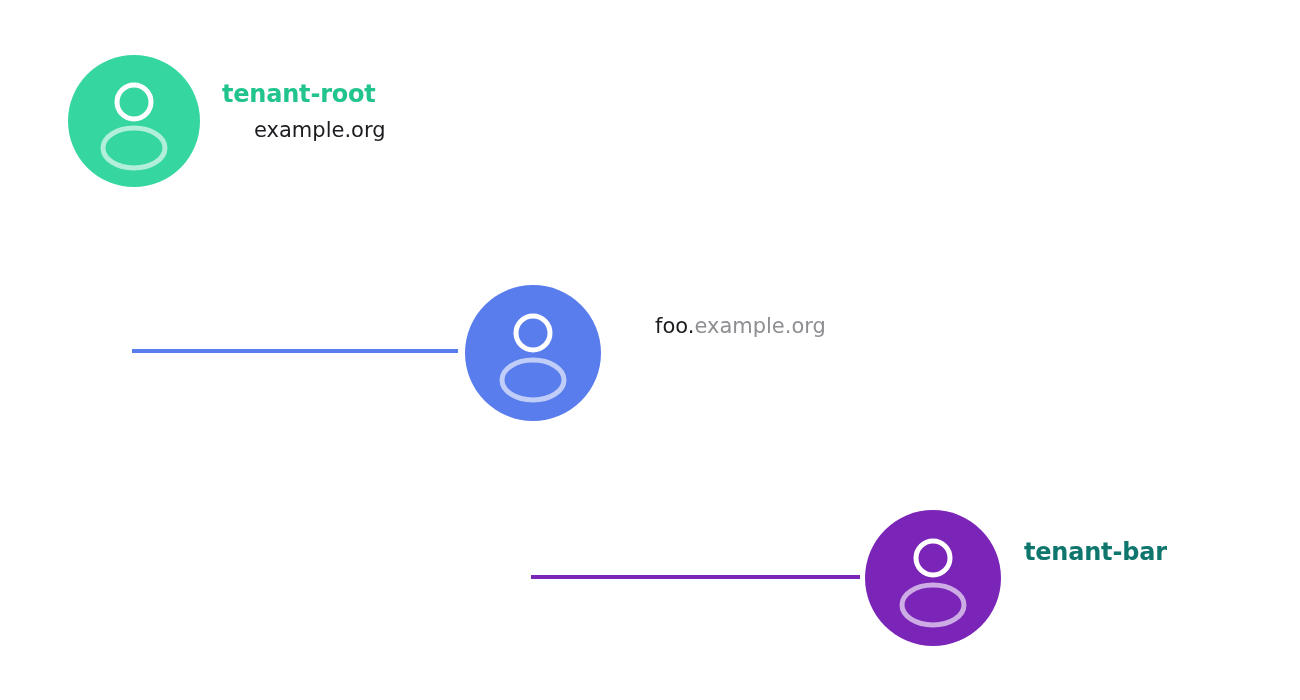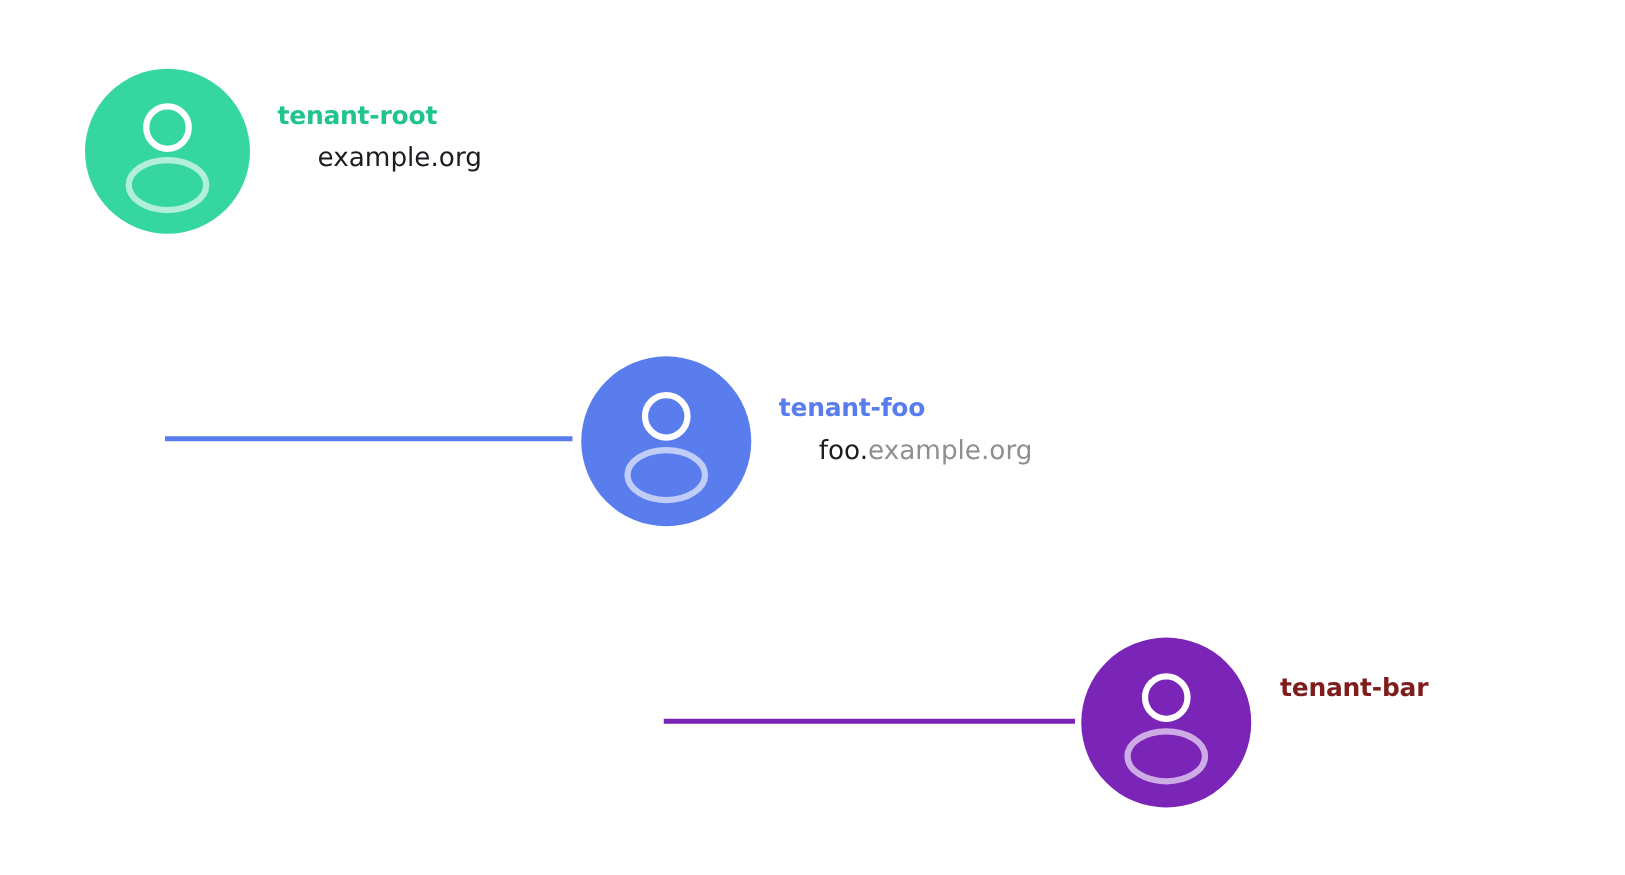--- a/index.html
+++ b/index.html
@@ -35,21 +35,21 @@
     display: block;
   }
   .node-avatar svg {
     display: block;
   }
   .node-text {
     position: absolute;
     white-space: nowrap;
   }
   .node-title {
-    font-size: 20px;
+    font-size: 24px;
     font-weight: 700;
     letter-spacing: -0.2px;
     line-height: 1;
     margin: 0 0 14px 0;
   }
   .node-domain {
     font-size: 21px;
     font-weight: 400;
     line-height: 1;
     color: #8e8e93;
@@ -107,32 +107,31 @@
   </div>
 
   <div class="node" style="left:0; top:0;">
     <div class="node-avatar" style="left:465px; top:285px; width:136px; height:136px; background:#5a7ded;">
       <svg width="136" height="136" viewBox="0 0 136 136">
         <circle cx="68" cy="48" r="17" fill="none" stroke="#ffffff" stroke-width="5"></circle>
         <ellipse cx="68" cy="95" rx="31" ry="20" fill="none" stroke="#ffffff" stroke-opacity="0.62" stroke-width="5"></ellipse>
       </svg>
     </div>
     <div class="node-text" style="left:623px; top:316px;">
-      <div class="node-title" style="color:#5a7ded;">tenant-foo</div>
       <div class="node-domain">
         <span class="domain-prefix">foo.</span><span class="domain-suffix">example.org</span>
       </div>
     </div>
   </div>
 
   <div class="node" style="left:0; top:0;">
     <div class="node-avatar" style="left:865px; top:510px; width:136px; height:136px; background:#7b24b8;">
       <svg width="136" height="136" viewBox="0 0 136 136">
         <circle cx="68" cy="48" r="17" fill="none" stroke="#ffffff" stroke-width="5"></circle>
         <ellipse cx="68" cy="95" rx="31" ry="20" fill="none" stroke="#ffffff" stroke-opacity="0.62" stroke-width="5"></ellipse>
       </svg>
     </div>
     <div class="node-text" style="left:1024px; top:540px;">
-      <div class="node-title" style="color:#7f1d1d;">tenant-bar</div>
+      <div class="node-title" style="color:#0f766e;">tenant-bar</div>
     </div>
   </div>
 
 </div>
 
 </body></html>

